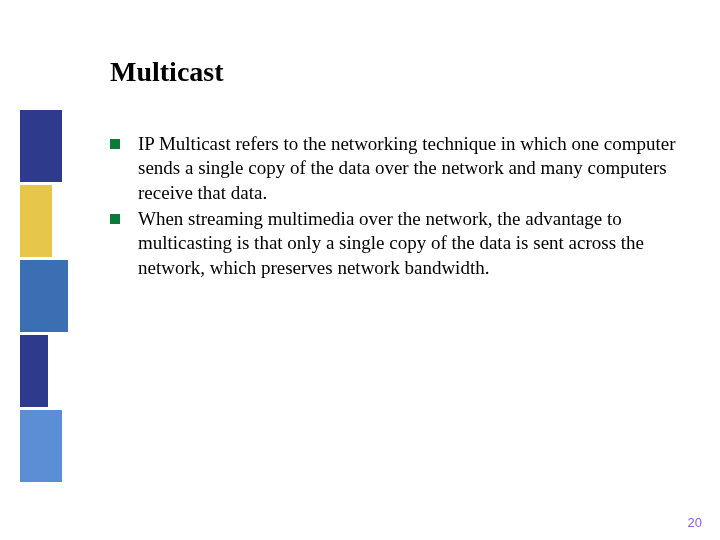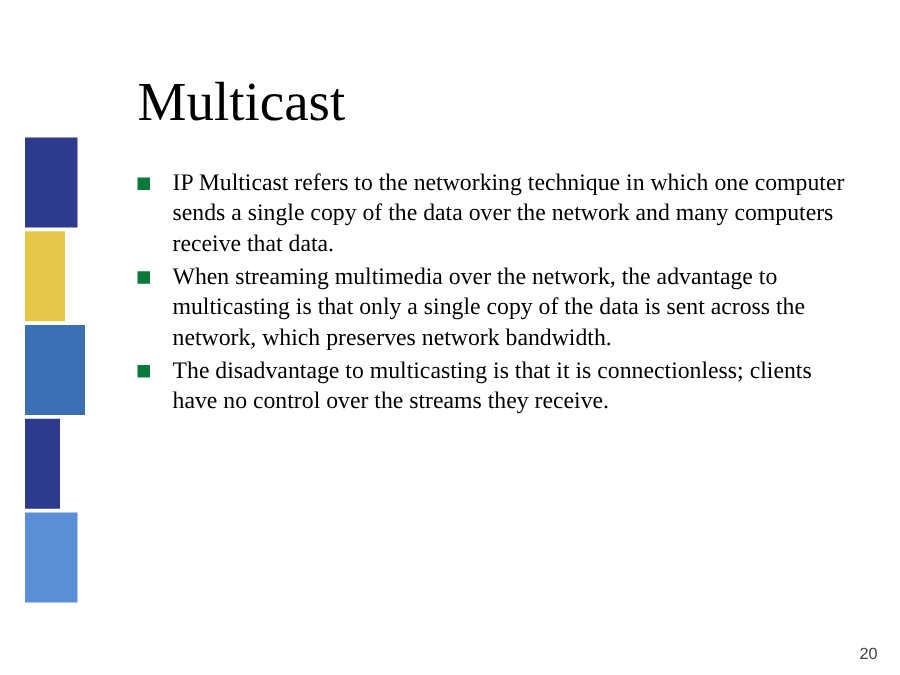--- a/index.html
+++ b/index.html
@@ -1,25 +1,25 @@
 <!DOCTYPE html>
 <html><head>
 <meta charset="utf-8">
 <style>
   * { margin: 0; padding: 0; box-sizing: border-box; }
   html, body { width: 720px; height: 540px; background: #fff; font-family: Arial, Helvetica, sans-serif; position: relative; overflow: hidden; }
   .slide { width: 720px; height: 540px; position: relative; padding: 56px 40px 40px 110px; }
-  .title { font-family: "Times New Roman", Times, serif; font-size: 44px; font-weight: 400; color: #000; margin-bottom: 28px; }
+  .title { font-family: "Times New Roman", Times, serif; font-size: 28px; font-weight: 700; color: #000; margin-bottom: 44px; }
   .content { font-size: 19px; color: #000; line-height: 1.28; }
   .bullet-row { display: flex; align-items: flex-start; margin-bottom: 2px; font-family: Liberation Serif, serif; }
   .bullet-square { flex: 0 0 auto; width: 10px; height: 10px; margin-top: 7px; margin-right: 18px; }
   .bullet-text { flex: 1 1 auto; }
   .decor { position: absolute; left: 0; top: 0; width: 72px; height: 540px; }
   .decor .bar { position: absolute; left: 20px; height: 72px; }
-  .pgnum { position: absolute; right: 18px; bottom: 10px; font-size: 13px; color: #404040; }
+  .pgnum { position: absolute; right: 18px; bottom: 10px; font-size: 13px; color: #8b5cf6; }
 </style>
 </head>
 <body>
 
 <div class="slide">
 
   <div class="decor" id="decor">
       <div class="bar" style="top: 110px; width: 42px; background: rgb(46, 58, 140);"></div>
       <div class="bar" style="top: 185px; width: 32px; background: rgb(230, 199, 74);"></div>
       <div class="bar" style="top: 260px; width: 48px; background: rgb(59, 111, 179);"></div>
@@ -31,21 +31,17 @@
 
   <div class="content" id="bullets">
       <div class="bullet-row">
         <div class="bullet-square" style="background: rgb(10, 122, 58);"></div>
         <div class="bullet-text">IP Multicast refers to the networking technique in which one computer sends a single copy of the data over the network and many computers receive that data.</div>
       </div>
       <div class="bullet-row">
         <div class="bullet-square" style="background: rgb(10, 122, 58);"></div>
         <div class="bullet-text">When streaming multimedia over the network, the advantage to multicasting is that only a single copy of the data is sent across the network, which preserves network bandwidth.</div>
       </div>
-      <div class="bullet-row">
-        <div class="bullet-square" style="background: rgb(10, 122, 58);"></div>
-        <div class="bullet-text">The disadvantage to multicasting is that it is connectionless; clients have no control over the streams they receive.</div>
-      </div>
     </div>
 
   <div class="pgnum">20</div>
 
 </div>
 
 </body></html>

